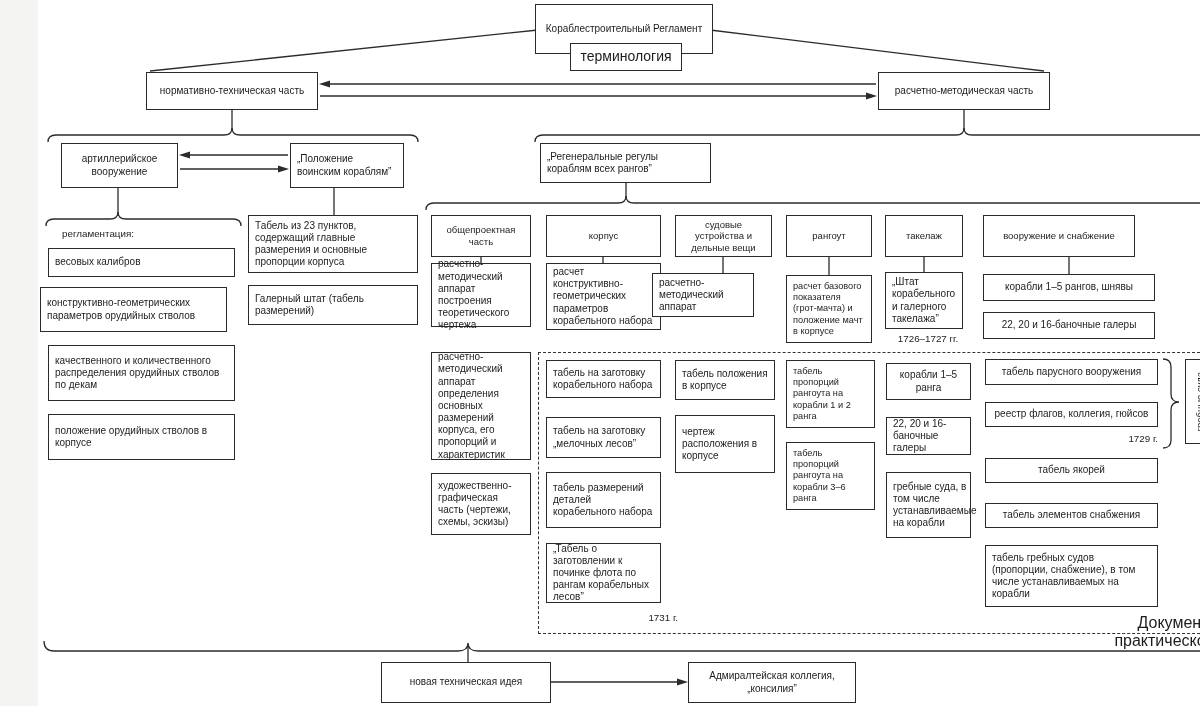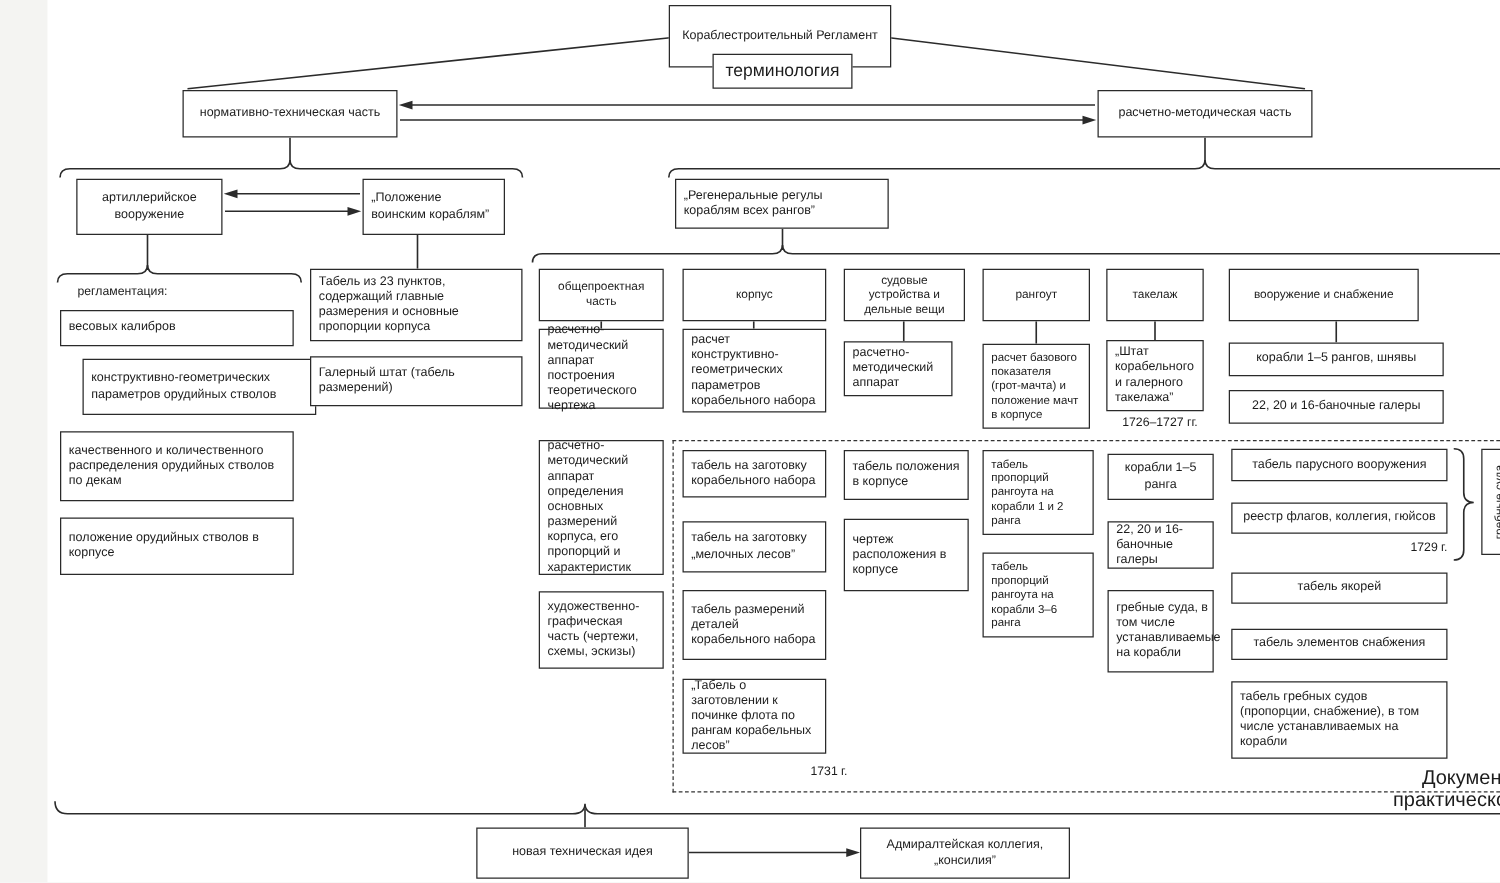--- a/index.html
+++ b/index.html
@@ -76,39 +76,39 @@
   <div class="bx tc" style="left:532px;top:43px;width:112px;height:28px;font-size:14px">терминология</div>
 
   <div class="bx tc" style="left:108px;top:72px;width:172px;height:38px;font-size:10px">нормативно-техническая часть</div>
   <div class="bx tc" style="left:840px;top:72px;width:172px;height:38px;font-size:10px">расчетно-методическая часть</div>
 
   <div class="bx tc" style="left:23px;top:143px;width:117px;height:45px">артиллерийское вооружение</div>
   <div class="bx" style="left:252px;top:143px;width:114px;height:45px">„Положение воинским кораблям”</div>
 
   <div class="cap" style="left:24px;top:228px;width:150px">регламентация:</div>
   <div class="bx" style="left:10px;top:248px;width:187px;height:29px">весовых калибров</div>
-  <div class="bx" style="left:28px;top:287px;width:187px;height:45px">конструктивно-геометрических параметров орудийных стволов</div>
+  <div class="bx" style="left:2px;top:287px;width:187px;height:45px">конструктивно-геометрических параметров орудийных стволов</div>
   <div class="bx" style="left:10px;top:345px;width:187px;height:56px">качественного и количественного распределения орудийных стволов по декам</div>
   <div class="bx" style="left:10px;top:414px;width:187px;height:46px">положение орудийных стволов в корпусе</div>
 
   <div class="bx" style="left:210px;top:215px;width:170px;height:58px">Табель из 23 пунктов, содержащий главные размерения и основные пропорции корпуса</div>
   <div class="bx" style="left:210px;top:285px;width:170px;height:40px">Галерный штат (табель размерений)</div>
 
   <div class="bx" style="left:502px;top:143px;width:171px;height:40px">„Регенеральные регулы кораблям всех рангов”</div>
 
   <div class="bx tc hd" style="left:393px;top:215px;width:100px;height:42px">общепроектная часть</div>
   <div class="bx tc hd" style="left:508px;top:215px;width:115px;height:42px">корпус</div>
   <div class="bx tc hd" style="left:637px;top:215px;width:97px;height:42px">судовые устройства и дельные вещи</div>
   <div class="bx tc hd" style="left:748px;top:215px;width:86px;height:42px">рангоут</div>
   <div class="bx tc hd" style="left:847px;top:215px;width:78px;height:42px">такелаж</div>
   <div class="bx tc hd" style="left:945px;top:215px;width:152px;height:42px">вооружение и снабжение</div>
 
   <div class="bx" style="left:393px;top:263px;width:100px;height:64px">расчетно-методический аппарат построения теоретического чертежа</div>
   <div class="bx" style="left:508px;top:263px;width:115px;height:67px">расчет конструктивно-геометрических параметров корабельного набора</div>
-  <div class="bx" style="left:637px;top:273px;width:87px;height:44px">расчетно-методический аппарат</div>
+  <div class="bx" style="left:614px;top:273px;width:102px;height:44px">расчетно-методический аппарат</div>
   <div class="bx" style="left:847px;top:272px;width:78px;height:57px">„Штат корабельного и галерного такелажа”</div>
   <div class="bx sm" style="left:748px;top:275px;width:86px;height:68px">расчет базового показателя (грот-мачта) и положение мачт в корпусе</div>
   <div class="cap" style="left:845px;top:333px;width:90px;text-align:center">1726–1727 гг.</div>
   <div class="bx tc" style="left:945px;top:274px;width:172px;height:27px">корабли 1–5 рангов, шнявы</div>
   <div class="bx tc" style="left:945px;top:312px;width:172px;height:27px">22, 20 и 16-баночные галеры</div>
 
   <div class="bx" style="left:393px;top:352px;width:100px;height:108px">расчетно-методический аппарат определения основных размерений корпуса, его пропорций и характеристик</div>
   <div class="bx" style="left:393px;top:473px;width:100px;height:62px">художественно-графическая часть (чертежи, схемы, эскизы)</div>
 
   <div style="position:absolute;left:500px;top:352px;width:692px;height:282px;border:1.6px dashed #333;box-sizing:border-box;background:transparent"></div>

